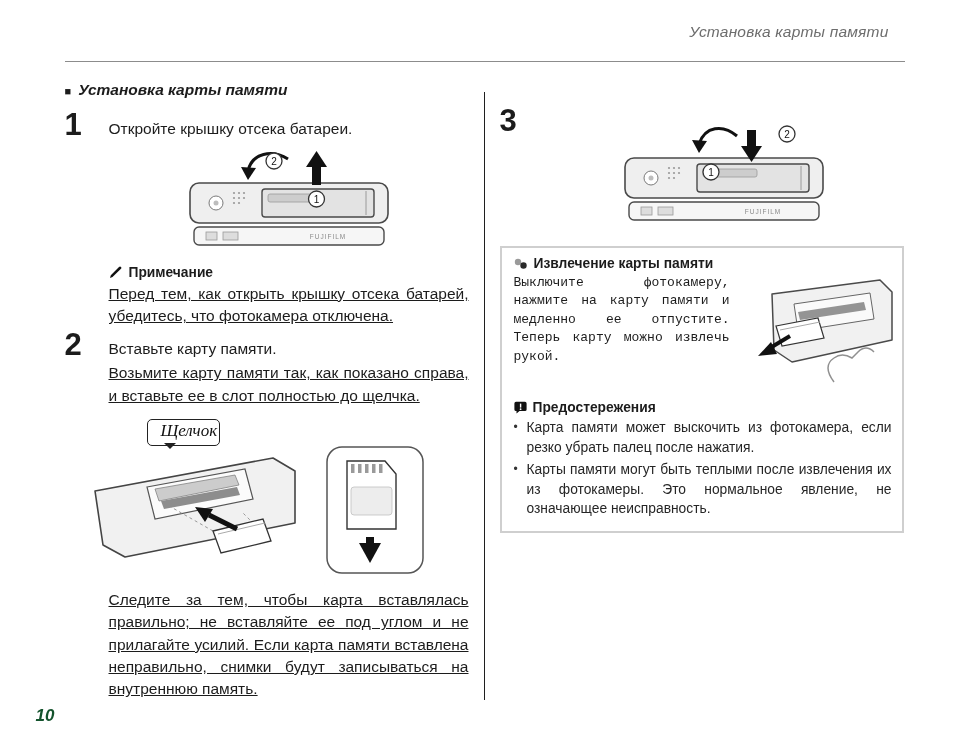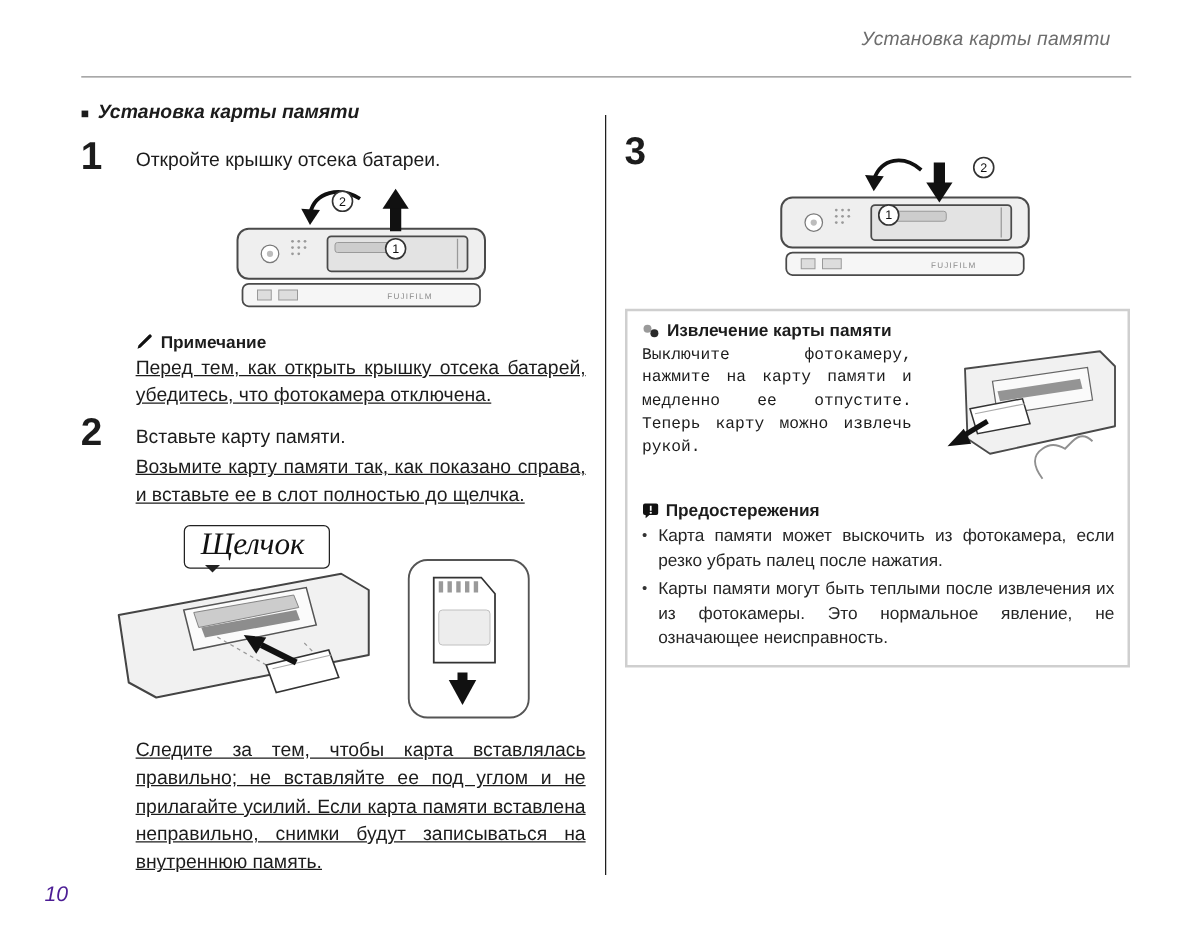--- a/index.html
+++ b/index.html
@@ -24,34 +24,34 @@
   p.body-text{font-size:15.5px;line-height:1.44;text-align:justify;margin:3px 0 0 0;text-decoration:underline;}
   .illust-center{text-align:center;margin:9px 0 4px 0;}
   
   .note{margin-top:12px;}
   .icon-row{display:flex;align-items:center;gap:6px;font-size:13.8px;font-weight:bold;margin-bottom:3px;}
   .icon-row svg{flex:none;display:block;}
   
   .insert-wrap{position:relative;width:352px;height:164px;margin:12px 0 6px -24px;}
   .insert-wrap svg{position:absolute;left:0;top:16px;}
   .bubble{position:absolute;left:62px;top:0;z-index:2;border:1.6px solid #222;border-radius:5px;background:#fff;
-          padding:1px 19px 4px 13px;font-family:"Liberation Serif",serif;font-style:italic;font-size:25px;color:#111;}
+          padding:1px 2px 4px 13px;font-family:"Liberation Serif",serif;font-style:italic;font-size:17px;color:#111;}
   .bubble::after{content:"";position:absolute;left:16px;bottom:-10px;width:0;height:0;
                  border:6px solid transparent;border-top-color:#222;}
   
   .graybox{border:2.5px solid #cfcfcf;margin-top:14px;padding:8px 10px 12px 12px;background:#fff;}
   .removal-flow{margin-top:2px;}
   .removal-flow::after{content:"";display:block;clear:both;}
   .removal-illust{float:right;width:158px;margin:0 -4px 2px 8px;}
   .removal-body{font-size:13px;line-height:1.42;text-align:justify;margin:2px 0 0 0;font-family:Liberation Mono, monospace;}
   .cautions-head{margin-top:12px;}
   .caution-item{display:flex;font-size:13.8px;line-height:1.42;margin-top:3px;text-align:justify;color:#262626;}
   .caution-bullet{flex:none;width:13px;font-size:12px;padding-top:1px;color:#333;}
   
-  .page-number{position:absolute;left:28px;bottom:22px;font-weight:normal;font-style:italic;font-size:17px;color:#4c1d95;}
+  .page-number{position:absolute;left:28px;bottom:22px;font-weight:bold;font-style:italic;font-size:17px;color:#14532d;}
 </style>
 </head>
 <body>
 
 <div class="page">
 
   <div class="header-title">Установка карты памяти</div>
   <div class="header-rule"></div>
 
   <div class="columns">

